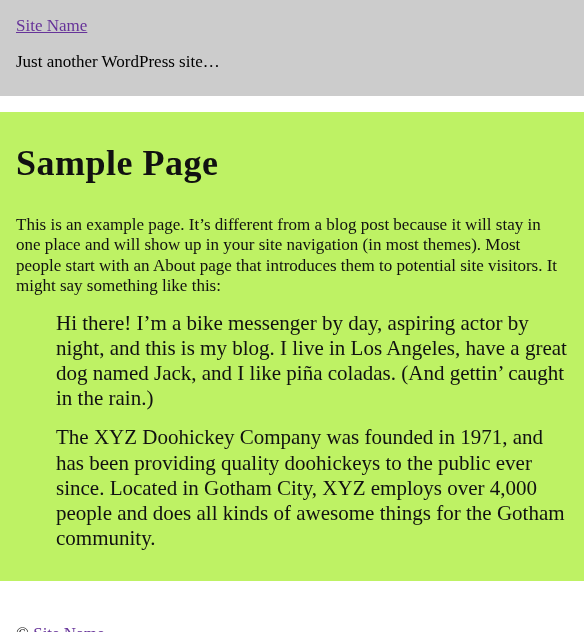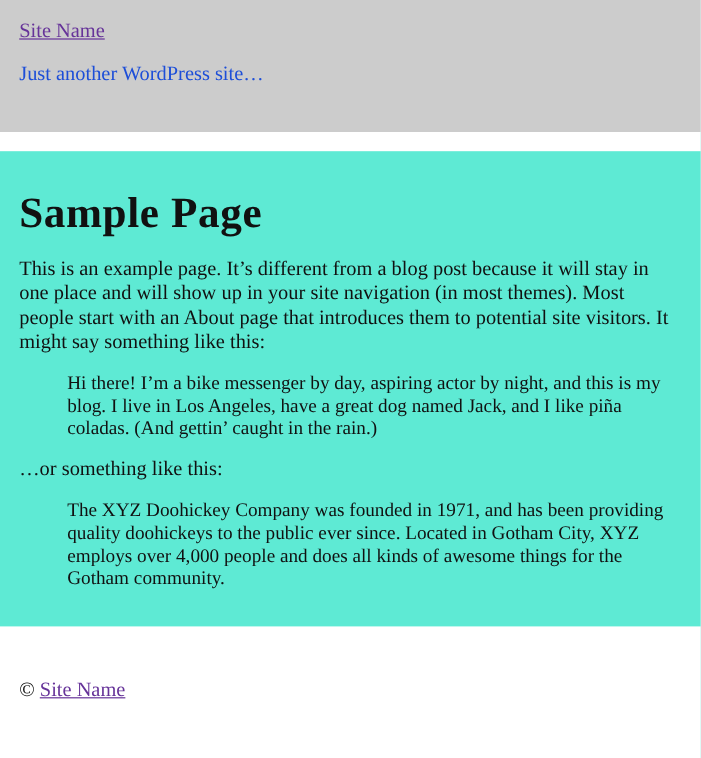--- a/index.html
+++ b/index.html
@@ -20,50 +20,50 @@
   }
   header.site-header {
     background: #cccccc;
     padding: 16px;
     padding-bottom: 24px;
   }
   .site-title-link {
     font-size: 17px;
   }
   .tagline {
-    margin: 16px 0 14px 0;
+    margin: 16px 0 0 0;
     font-size: 17px;
-    color: #1d4ed8;
+    color: #000000;
   }
   main.page-main {
-    background: #5eead4;
+    background: #bef264;
     margin-top: 16px;
     padding: 0 16px 16px 16px;
   }
   h1.page-title {
     font-size: 36px;
     font-weight: 800;
     margin: 0;
     padding: 30px 0 16px 0;
     color: #111;
     letter-spacing: 0.5px;
   }
   p.body-text {
-    margin: 0 0 14px 0;
+    margin: 15px 0 14px 0;
     line-height: 1.2;
     font-size: 17px;
   }
   blockquote {
     margin: 0 0 14px 40px;
     padding: 0;
   }
   blockquote p {
     margin: 0;
     line-height: 1.2;
-    font-size: 16px;
+    font-size: 21px;
   }
   .pagination {
     font-size: 17px;
     padding-top: 4px;
   }
   .pagination .current {
     color: #111;
   }
   footer.site-footer {
     padding: 16px;
@@ -81,21 +81,20 @@
 
 <main class="page-main">
   <h1 class="page-title">Sample Page</h1>
 
   <p class="body-text">This is an example page. It’s different from a blog post because it will stay in one place and will show up in your site navigation (in most themes). Most people start with an About page that introduces them to potential site visitors. It might say something like this:</p>
 
   <blockquote>
     <p>Hi there! I’m a bike messenger by day, aspiring actor by night, and this is my blog. I live in Los Angeles, have a great dog named Jack, and I like piña coladas. (And gettin’ caught in the rain.)</p>
   </blockquote>
 
-  <p class="body-text">…or something like this:</p>
 
   <blockquote>
     <p>The XYZ Doohickey Company was founded in 1971, and has been providing quality doohickeys to the public ever since. Located in Gotham City, XYZ employs over 4,000 people and does all kinds of awesome things for the Gotham community.</p>
   </blockquote>
 
 </main>
 
 <footer class="site-footer">
   <span>©</span>
   <a href="#">Site Name</a>

